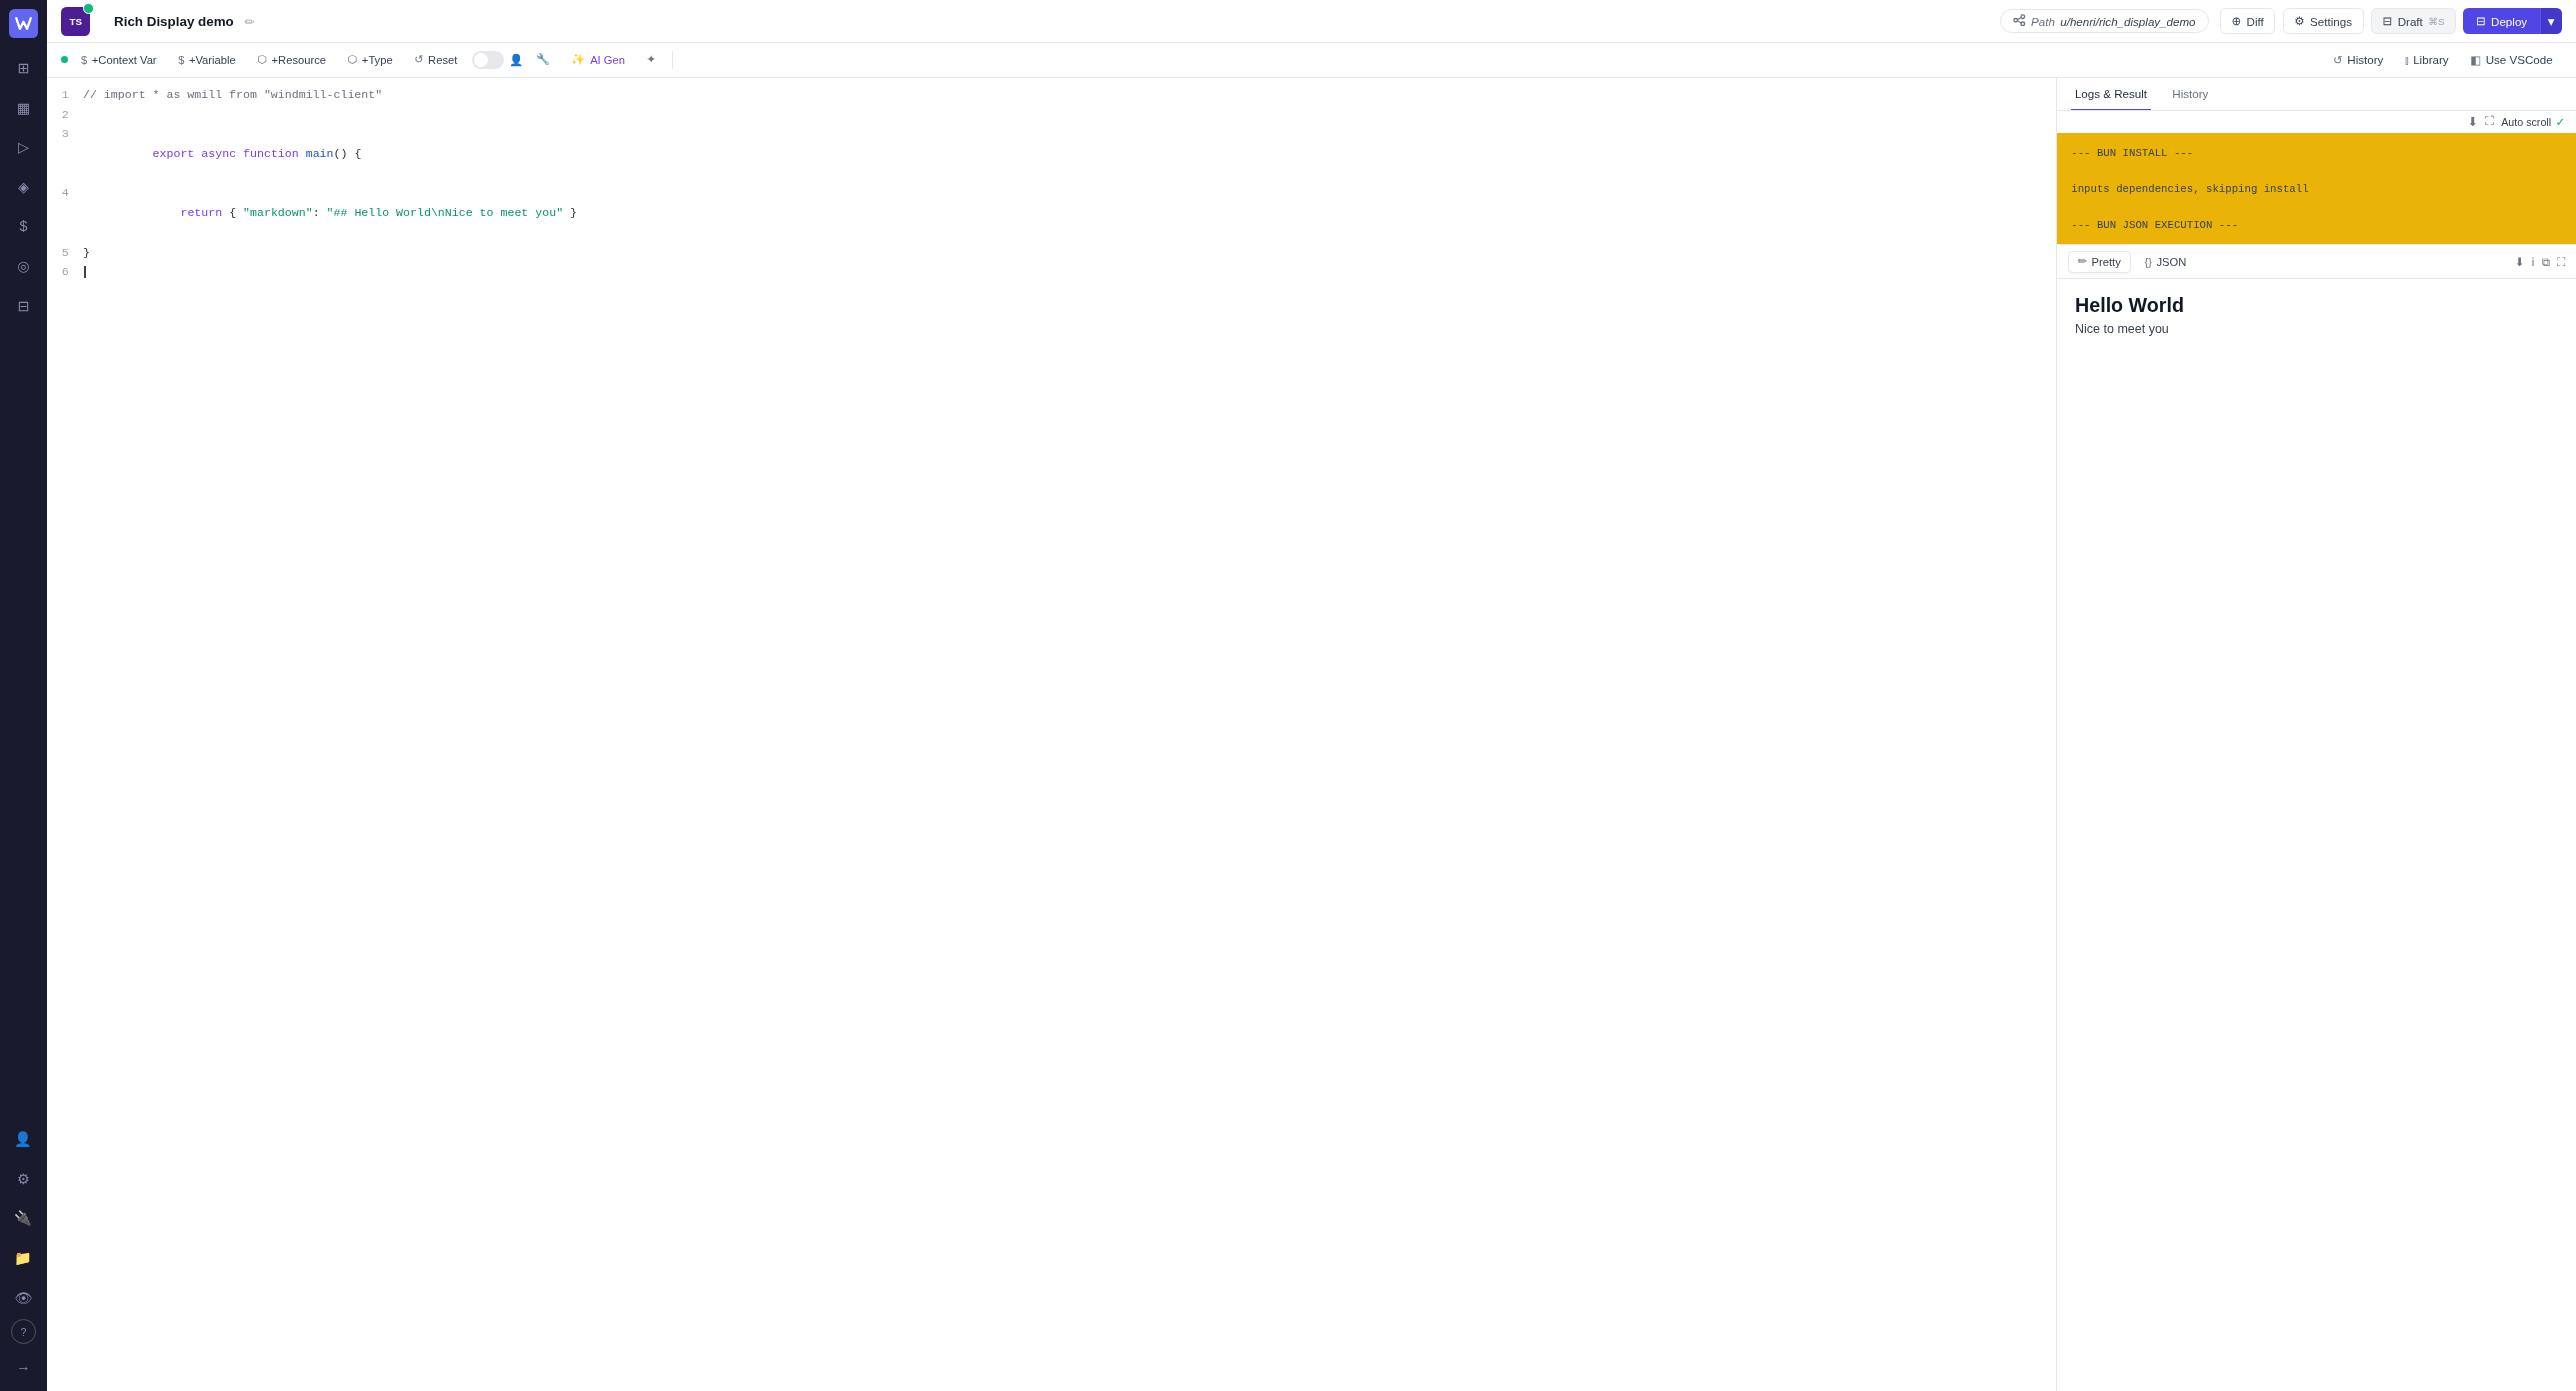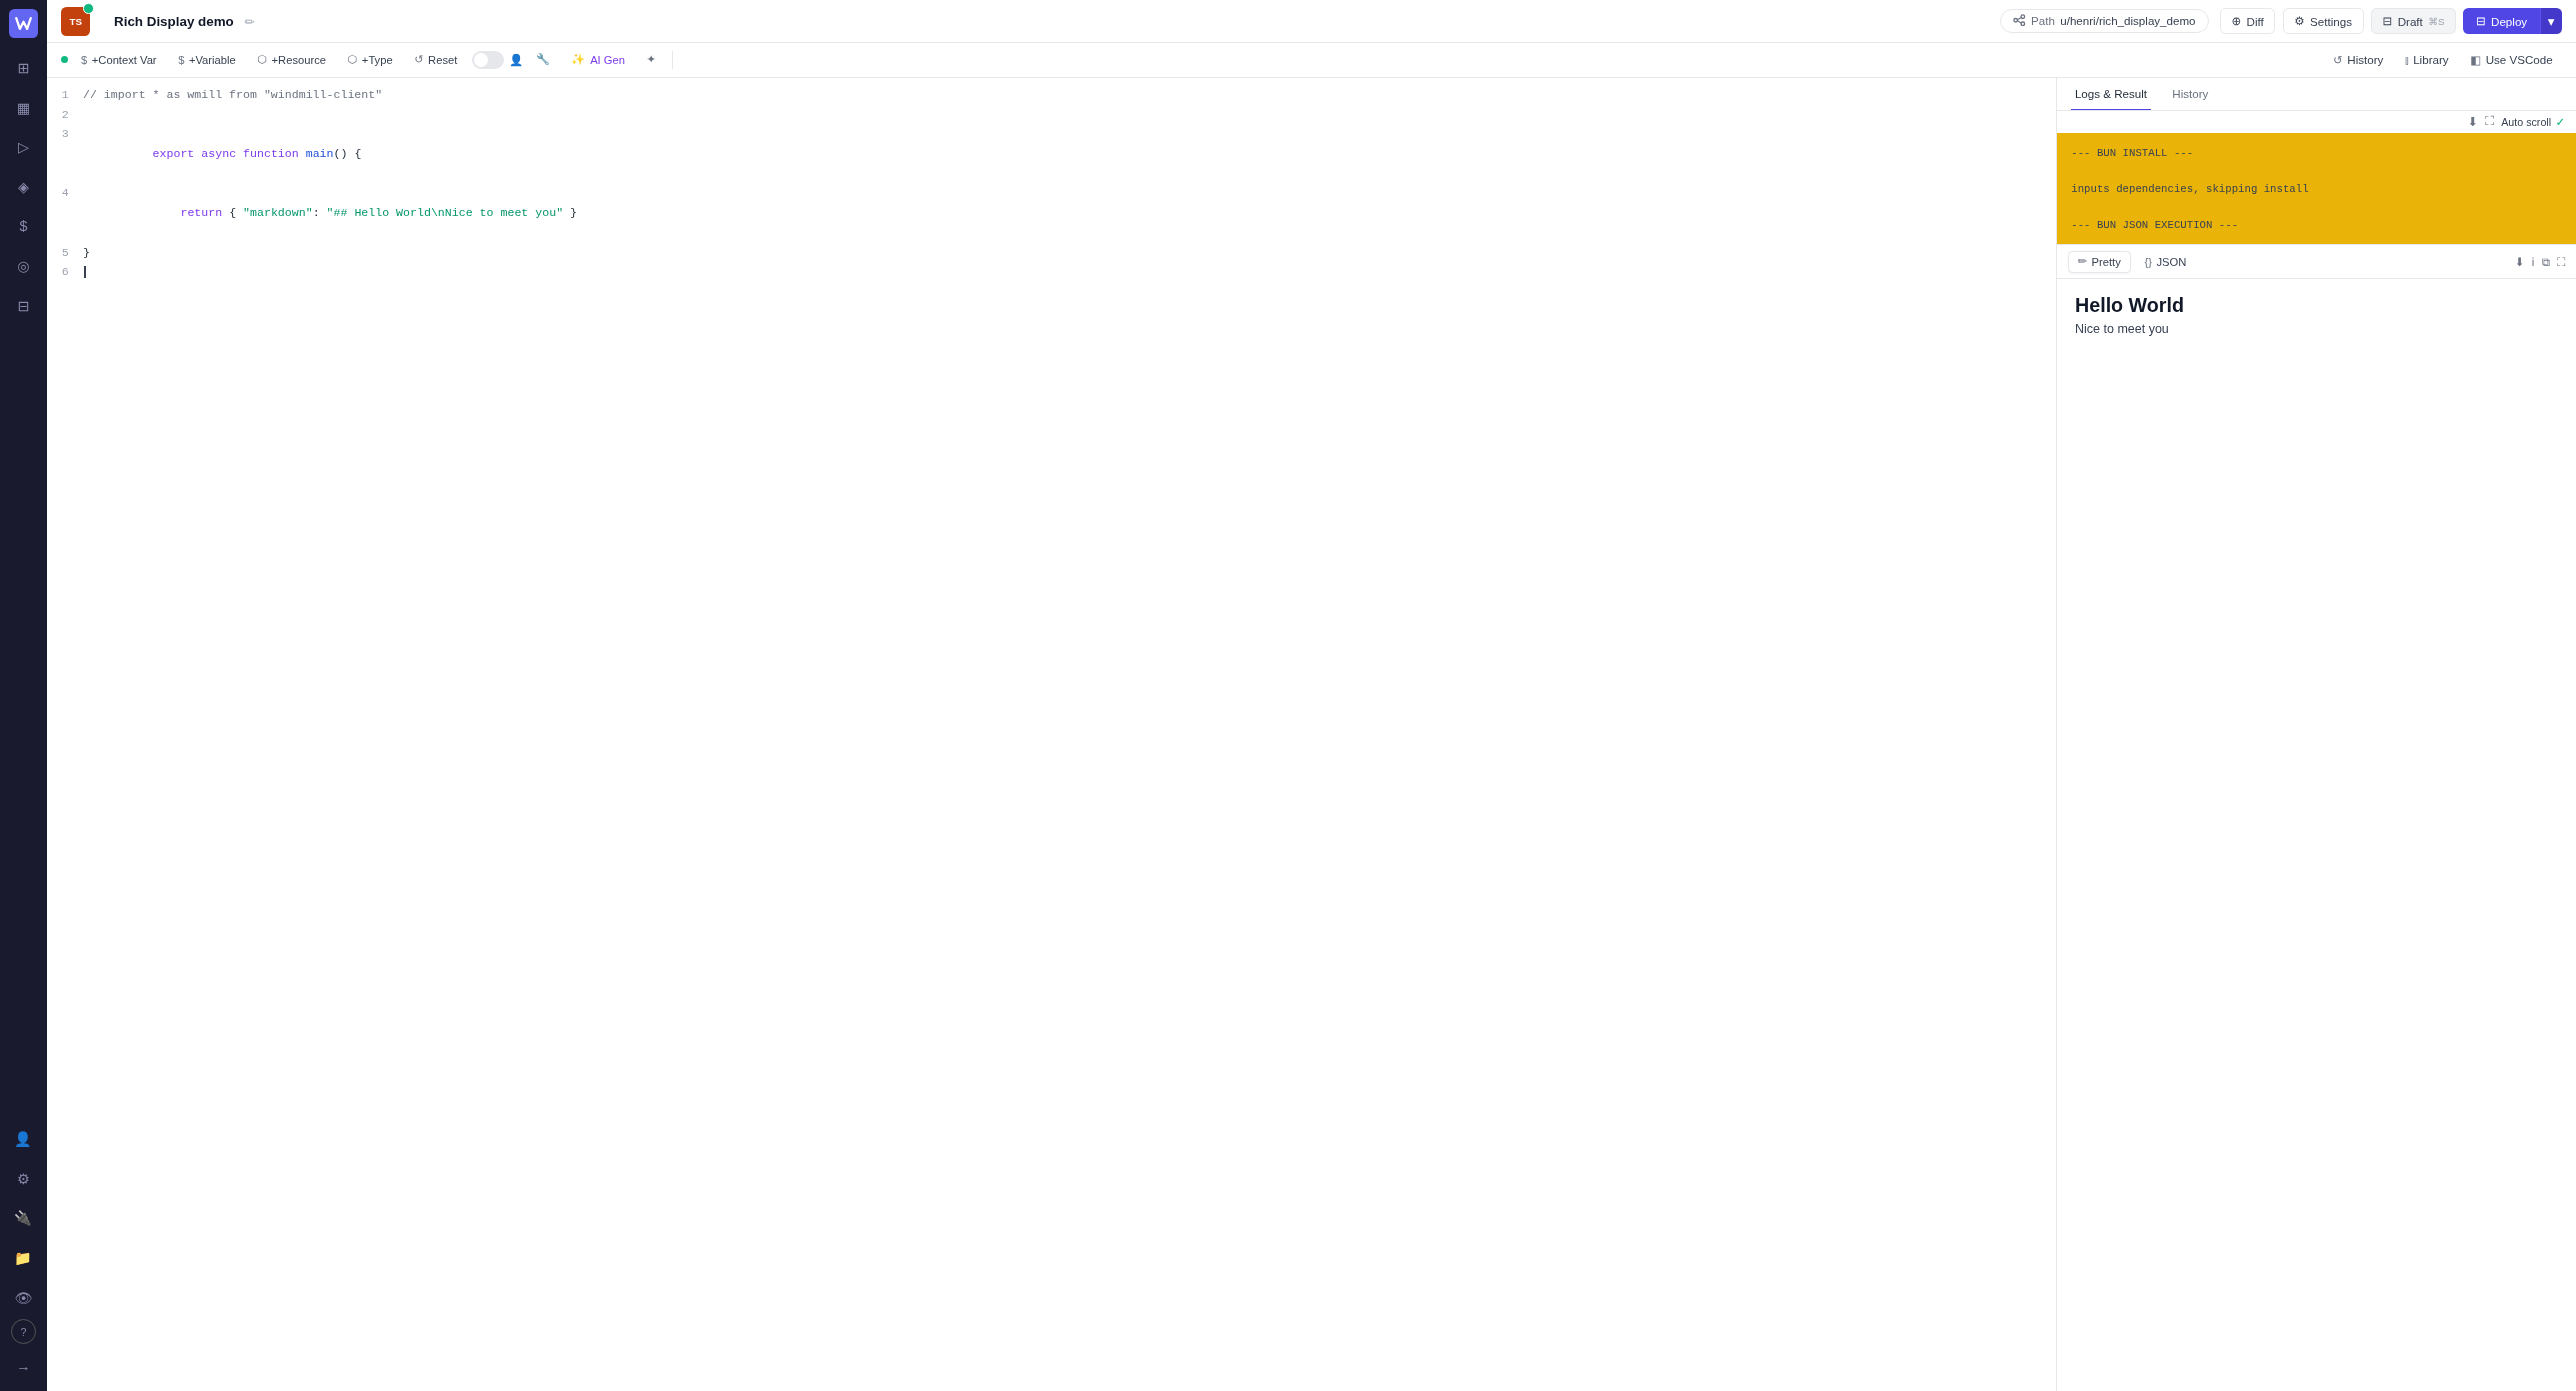--- a/index.html
+++ b/index.html
@@ -53,21 +53,21 @@
       align-items: center;
       padding: 0 14.3px;
       height: 43px;
       border-bottom: 0.9px solid #e5e7eb;
       gap: 10.7px;
       flex-shrink: 0;
     }
     .script-icon {
       width: 29px;
       height: 29px;
-      background: #c2410c;
+      background: #4c1d95;
       border-radius: 5.4px;
       display: flex;
       align-items: center;
       justify-content: center;
       color: #fff;
       font-size: 9.8px;
       font-weight: 700;
       position: relative;
       flex-shrink: 0;
     }
@@ -87,29 +87,30 @@
       color: #111827;
       padding-left: 13px;
     }
     .edit-icon {
       color: #9ca3af;
       cursor: pointer;
       font-size: 12.5px;
     }
     .path-pill {
       display: flex;
-      align-items: flex-start;
+      align-items: flex-end;
       gap: 5.4px;
       border: 0.9px solid #e5e7eb;
       border-radius: 18px;
       padding: 3.6px 12.5px;
       cursor: pointer;
       color: #374151;
       font-size: 11.6px;
       margin-left: auto;
+      font-style: italic;
     }
     .path-pill .path-icon { color: #6b7280; }
     .header-right {
       display: flex;
       align-items: center;
       gap: 7.2px;
     }
     .btn {
       display: flex;
       align-items: center;

